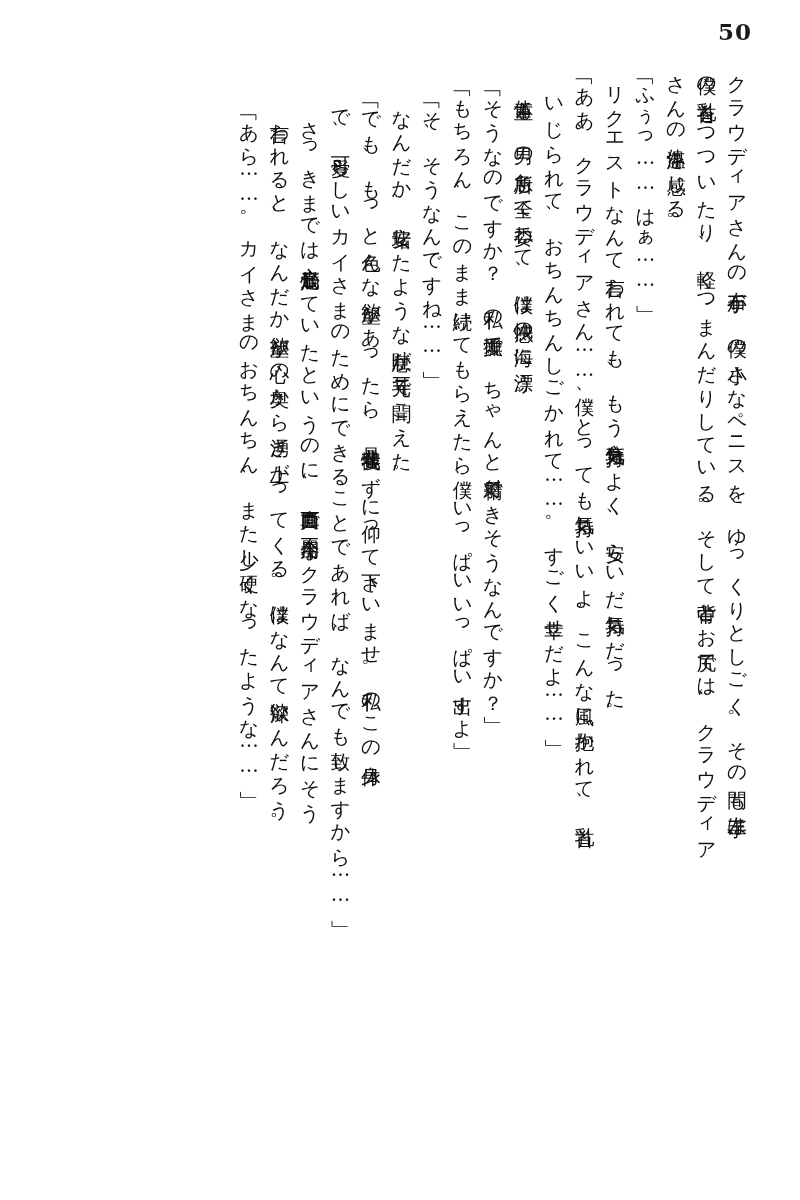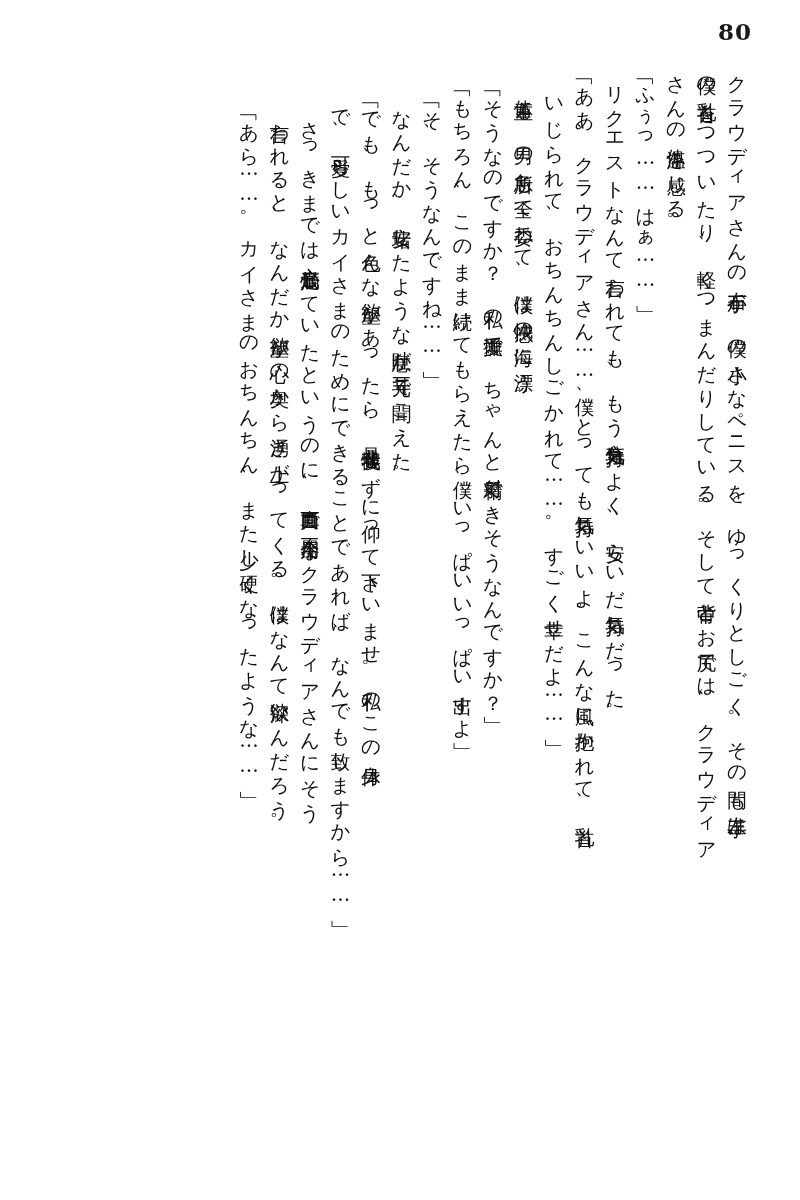--- a/index.html
+++ b/index.html
@@ -67,21 +67,21 @@
   .vline.indent-1 { padding-top: 10px; }
   .vline.indent-2 { padding-top: 22px; }
   .vline.indent-3 { padding-top: 34px; }
   .vline.indent-4 { padding-top: 46px; }
 </style>
 </head>
 <body>
 
 <div class="page">
 
-  <div class="page-number">80</div>
+  <div class="page-number">50</div>
 
   <div class="body-text">
     <div class="vline">クラウディアさんの右手が、僕の小さなペニスを、ゆっくりとしごく。その間も左手は、</div>
     <div class="vline">僕の乳首をつついたり、軽くつまんだりしている。そして背中とお尻では、クラウディア</div>
     <div class="vline">さんの体温を感じる。</div>
     <div class="vline indent-1">「ふぅっ……はぁ……」</div>
     <div class="vline indent-1">リクエストなんて言われても、もう充分気持ちよく、安らいだ気持ちだった。</div>
     <div class="vline indent-1">「ああ、クラウディアさん……僕、とっても気持ちいいよ。こんな風に抱かれて、乳首</div>
     <div class="vline indent-2">いじられて、おちんちんしごかれて……。すごく幸せだよ……」</div>
     <div class="vline indent-2">体重も、男の急所も全て委ねて、僕は快感の海に漂う。</div>

